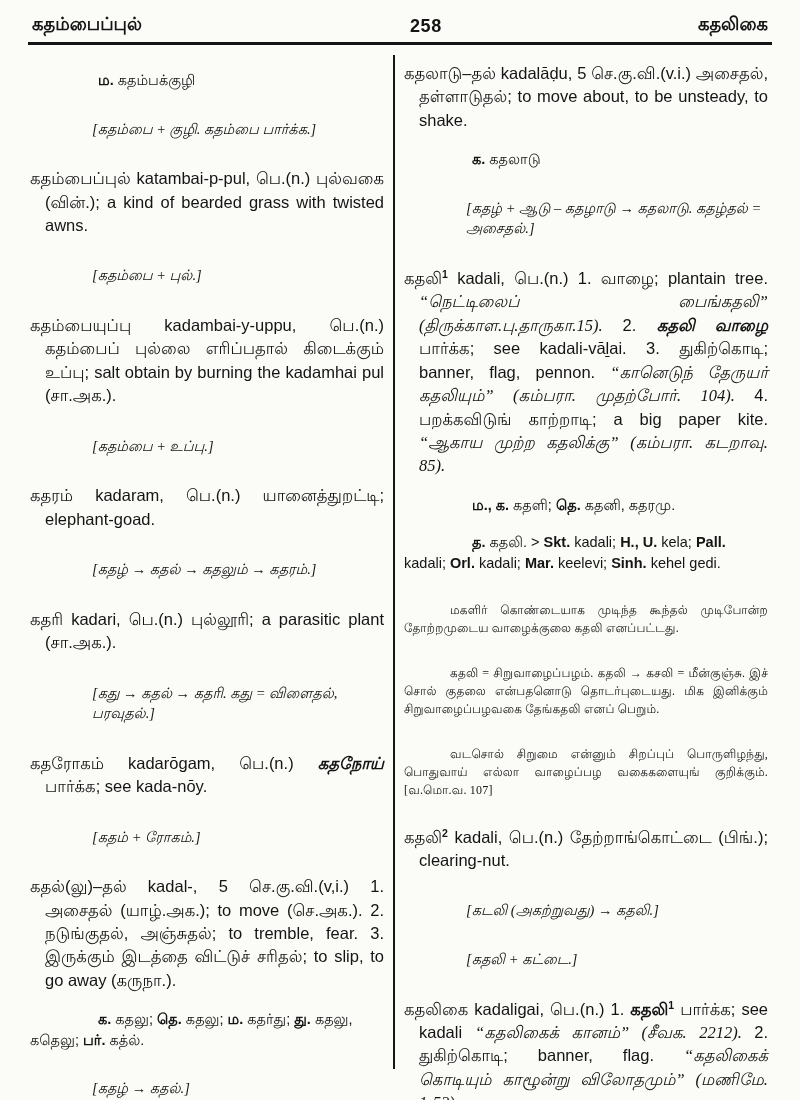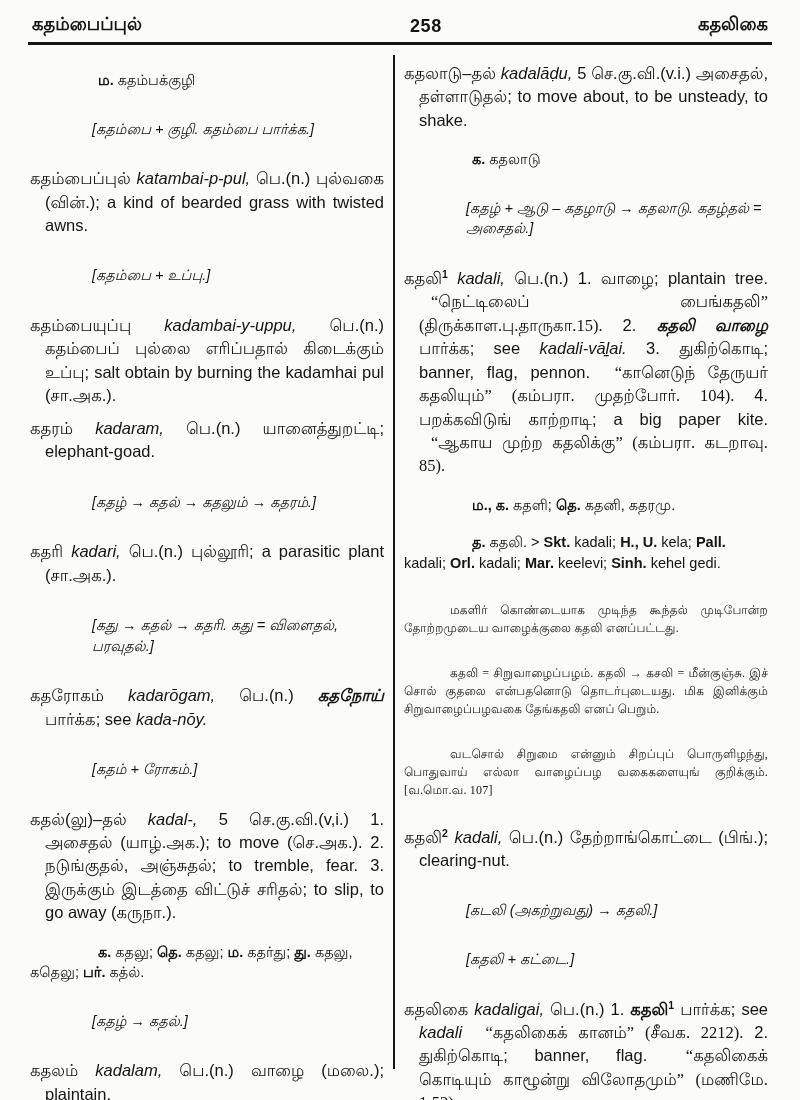--- a/index.html
+++ b/index.html
@@ -30,56 +30,57 @@
     margin:2px 9px 0 9px;
     height:1014px;flex:none;
   }
   
   .blk{margin:9px 0;}
   .dict-entry{
     text-align:justify;
     padding-left:15px;text-indent:-15px;
   }
   .etym{
-    font-family:Liberation Sans, sans-serif;font-style:italic;
+    font-family:Liberation Serif, serif;font-style:italic;
     font-size:14.5px;padding-left:62px;margin:28px 0;
   }
   .cog{
     font-size:14.5px;text-indent:68px;margin:17px 0;
   }
   .para{
     font-family:"Liberation Serif",serif;
     text-align:justify;text-indent:46px;
     font-size:12px;letter-spacing:0.2px;line-height:1.5;
     margin:27px 0;
   }
   
   .run-hw{font-weight:normal;}
-  .run-tr{font-style:italic;}
+  .run-tr{}
   .run-b{font-weight:bold;}
   .run-bi{font-family:"Liberation Serif",serif;font-weight:bold;font-style:italic;}
-  .run-it{font-family:"Liberation Serif",serif;margin-left:12px;}
+  .run-it{font-family:"Liberation Serif",serif;font-style:italic;}
   .run-sup{vertical-align:super;font-size:10.5px;font-weight:bold;line-height:0;}
 </style>
 </head>
 <body>
 
 <div class="page">
   <div class="page-header">
     <span class="guide">கதம்பைப்புல்</span>
     <span class="pageno">258</span>
     <span class="guide">கதலிகை</span>
   </div>
   <div class="columns">
     <div class="col col-left" id="col-left">
         <div class="blk cog"><span class="run-b">ம. </span><span class="run-n">கதம்பக்குழி</span></div>
         <div class="blk etym"><span class="run-n">[கதம்பை + குழி. கதம்பை பார்க்க.]</span></div>
         <div class="blk dict-entry"><span class="run-hw">கதம்பைப்புல் </span><span class="run-tr">katambai-p-pul, </span><span class="run-n">பெ.(n.) புல்வகை (வின்.); a kind of bearded grass with twisted awns.</span></div>
+        <div class="blk etym"><span class="run-n">[கதம்பை + புல்.]</span></div>
+        <div class="blk dict-entry"><span class="run-hw">கதம்பையுப்பு </span><span class="run-tr">kadambai-y-uppu, </span><span class="run-n">பெ.(n.) கதம்பைப் புல்லை எரிப்பதால் கிடைக்கும் உப்பு; salt obtain by burning the kadamhai pul (சா.அக.).</span></div>
         <div class="blk etym"><span class="run-n">[கதம்பை + உப்பு.]</span></div>
-        <div class="blk dict-entry"><span class="run-hw">கதம்பையுப்பு </span><span class="run-tr">kadambai-y-uppu, </span><span class="run-n">பெ.(n.) கதம்பைப் புல்லை எரிப்பதால் கிடைக்கும் உப்பு; salt obtain by burning the kadamhai pul (சா.அக.).</span></div>
         <div class="blk dict-entry"><span class="run-hw">கதரம் </span><span class="run-tr">kadaram, </span><span class="run-n">பெ.(n.) யானைத்துறட்டி; elephant-goad.</span></div>
         <div class="blk etym"><span class="run-n">[கதழ் → கதல் → கதலும் → கதரம்.]</span></div>
         <div class="blk dict-entry"><span class="run-hw">கதரி </span><span class="run-tr">kadari, </span><span class="run-n">பெ.(n.) புல்லூரி; a parasitic plant (சா.அக.).</span></div>
         <div class="blk etym"><span class="run-n">[கது → கதல் → கதரி. கது = விளைதல், பரவுதல்.]</span></div>
         <div class="blk dict-entry"><span class="run-hw">கதரோகம் </span><span class="run-tr">kadarōgam, </span><span class="run-n">பெ.(n.) </span><span class="run-bi">கதநோய் </span><span class="run-n">பார்க்க; see </span><span class="run-tr">kada-nōy.</span></div>
         <div class="blk etym"><span class="run-n">[கதம் + ரோகம்.]</span></div>
         <div class="blk dict-entry"><span class="run-hw">கதல்(லு)–தல் </span><span class="run-tr">kadal-, </span><span class="run-n">5 செ.கு.வி.(v,i.) 1. அசைதல் (யாழ்.அக.); to move (செ.அக.). 2. நடுங்குதல், அஞ்சுதல்; to tremble, fear. 3. இருக்கும் இடத்தை விட்டுச் சரிதல்; to slip, to go away (கருநா.).</span></div>
         <div class="blk cog"><span class="run-b">க. </span><span class="run-n">கதலு; </span><span class="run-b">தெ. </span><span class="run-n">கதலு; </span><span class="run-b">ம. </span><span class="run-n">கதர்து; </span><span class="run-b">து. </span><span class="run-n">கதலு, கதெலு; </span><span class="run-b">பர். </span><span class="run-n">கத்ல்.</span></div>
         <div class="blk etym"><span class="run-n">[கதழ் → கதல்.]</span></div>
         <div class="blk dict-entry"><span class="run-hw">கதலம் </span><span class="run-tr">kadalam, </span><span class="run-n">பெ.(n.) வாழை (மலை.); plaintain.</span></div>

